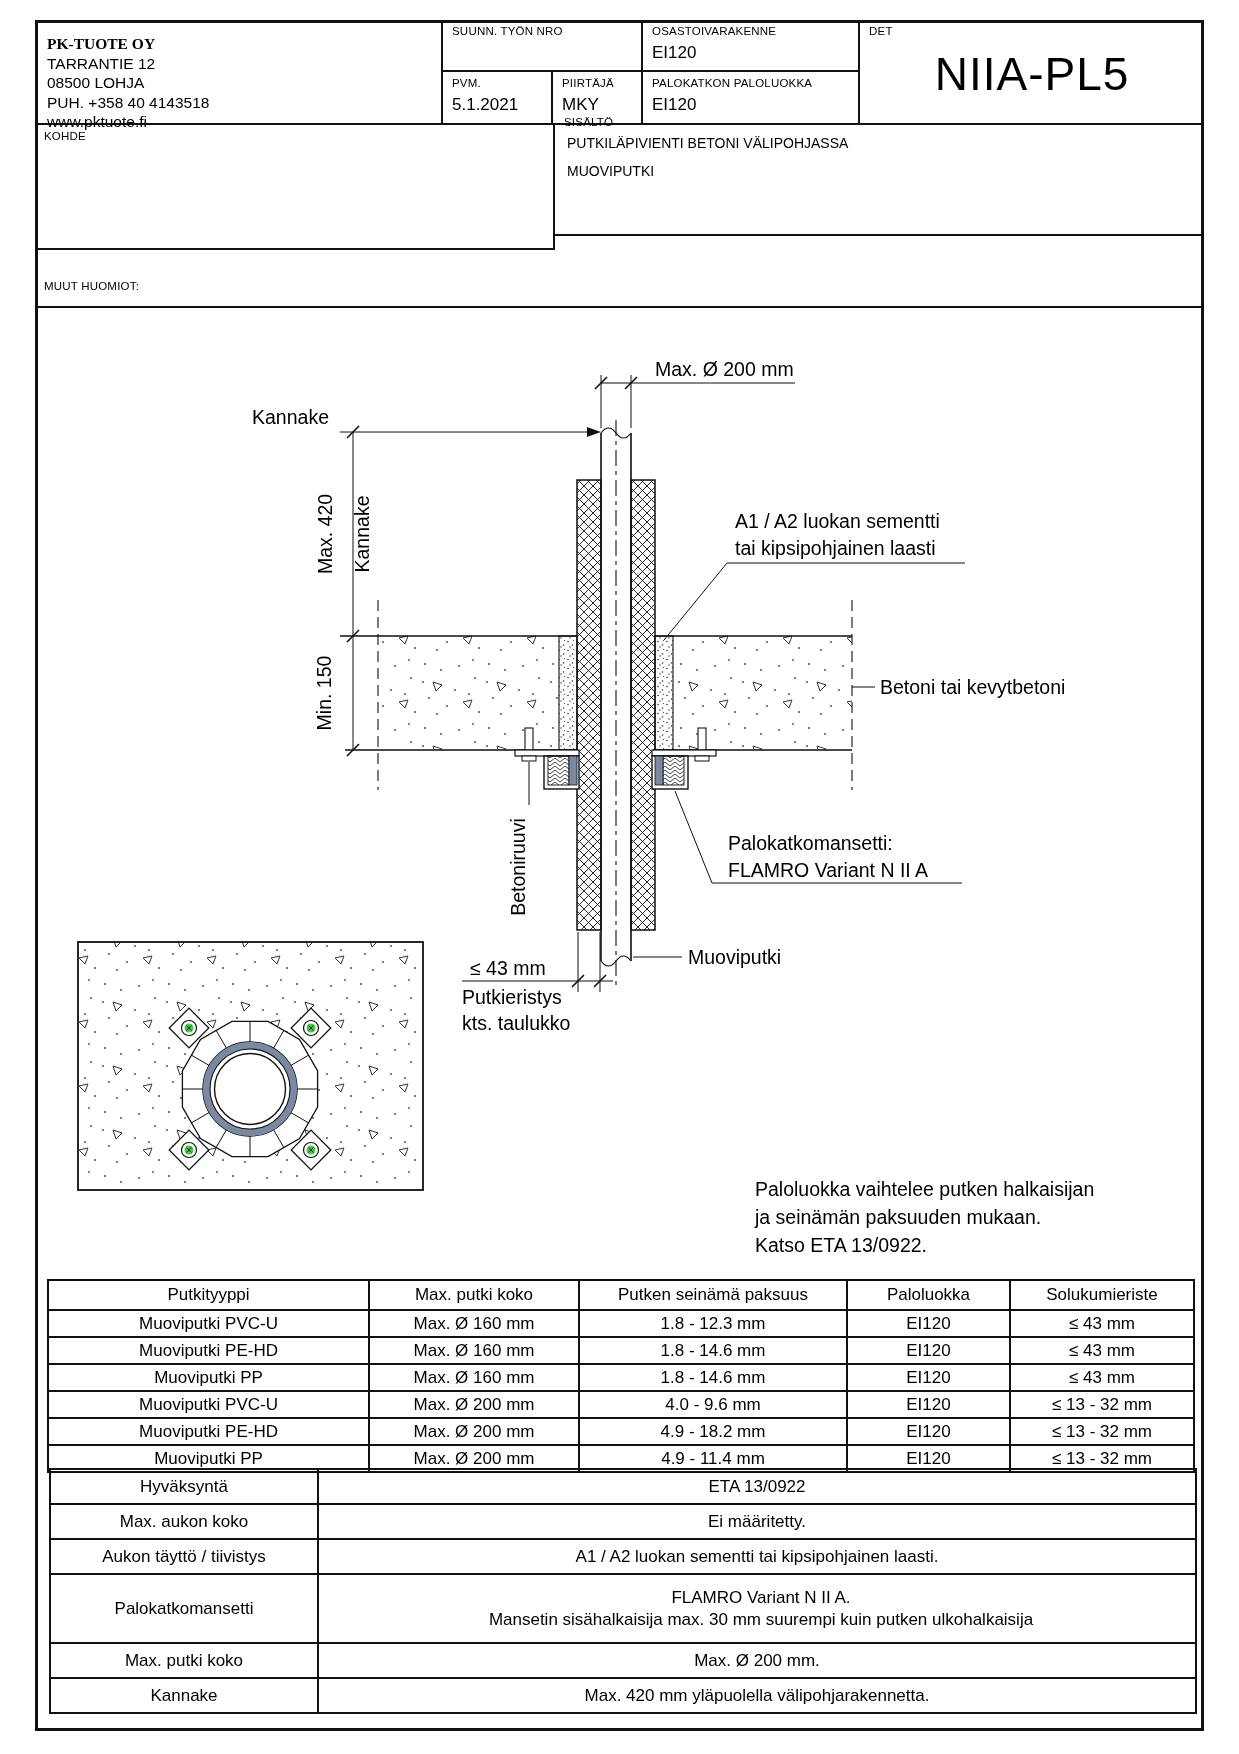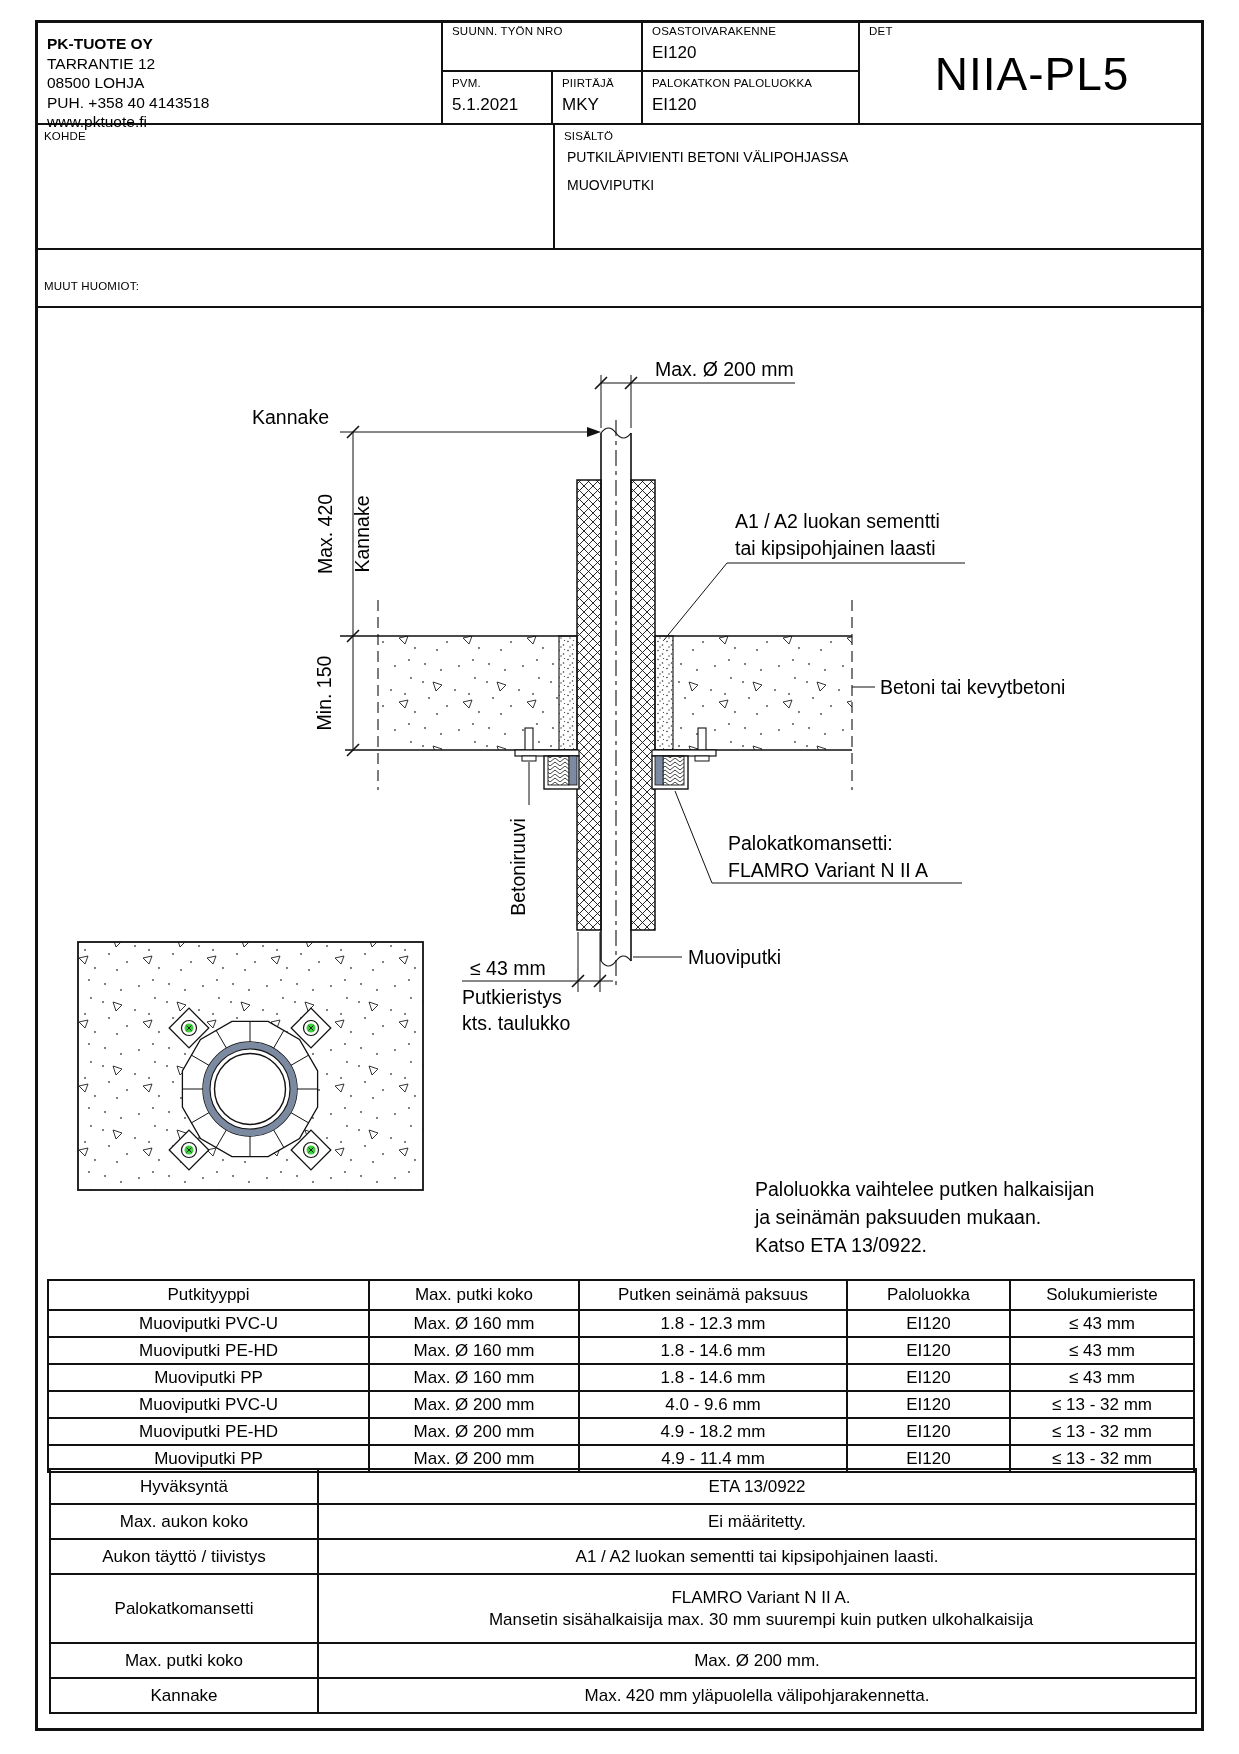--- a/index.html
+++ b/index.html
@@ -6,21 +6,21 @@
   .page{position:relative;width:1239px;height:1754px;background:#fff;
         font-family:"Liberation Sans",sans-serif;color:#000;overflow:hidden;}
   .sheet-border{position:absolute;left:35px;top:20px;width:1169px;height:1711px;
         border:3px solid #111;box-sizing:border-box;}
   .cell{position:absolute;box-sizing:border-box;}
   .bR{border-right:2px solid #111;}
   .bB{border-bottom:2px solid #111;}
   .lab{font-size:11.5px;padding:5px 8px 0 9px;letter-spacing:.2px;}
   .val{font-size:17px;padding:6px 0 0 9px;}
   .company{padding:14px 0 0 12px;font-size:15.5px;line-height:19.5px;}
-  .company .cname{font-weight:bold;}
+  .company .cname{font-weight:bold;font-family:Liberation Serif, serif;}
   .det-val{font-size:46px;text-align:center;margin-top:10px;letter-spacing:1px;}
   .sisalto-line{font-size:14px;padding:2px 0 0 12px;line-height:26px;}
   .drawing{position:absolute;left:35px;top:270px;}
   .drawing text{font-family:"Liberation Sans",sans-serif;font-size:19.5px;fill:#000;}
   table.dt{border-collapse:collapse;table-layout:fixed;width:1146px;font-size:17px;}
   table.dt td,table.dt th{border:2px solid #111;text-align:center;vertical-align:middle;
         font-weight:normal;padding:0;overflow:hidden;white-space:nowrap;}
   .t1{position:absolute;left:47px;top:1279px;}
   .t1 th{height:28px;}
   .t1 td{height:25px;}
@@ -62,21 +62,21 @@
     <div class="lab">PIIRTÄJÄ</div>
     <div class="val">MKY</div>
   </div>
   <div class="cell bR bB" style="left:643px;top:72px;width:217px;height:53px;">
     <div class="lab">PALOKATKON PALOLUOKKA</div>
     <div class="val">EI120</div>
   </div>
   <div class="cell bR bB" style="left:35px;top:125px;width:520px;height:125px;">
     <div class="lab">KOHDE</div>
   </div>
-  <div class="cell bB" style="left:555px;top:125px;width:649px;height:125px;">
+  <div class="cell bB" style="left:555px;top:111px;width:649px;height:125px;">
     <div class="lab">SISÄLTÖ</div>
     <div class="sisalto-line">PUTKILÄPIVIENTI BETONI VÄLIPOHJASSA</div>
     <div class="sisalto-line">MUOVIPUTKI</div>
   </div>
   <div class="cell bB" style="left:35px;top:250px;width:1169px;height:38px;margin-top:20px;">
     <div class="lab" style="padding-top:10px;">MUUT HUOMIOT:</div>
   </div>
 
   <svg class="drawing" width="1170" height="1005" viewBox="0 0 1170 1005">
     <defs>

